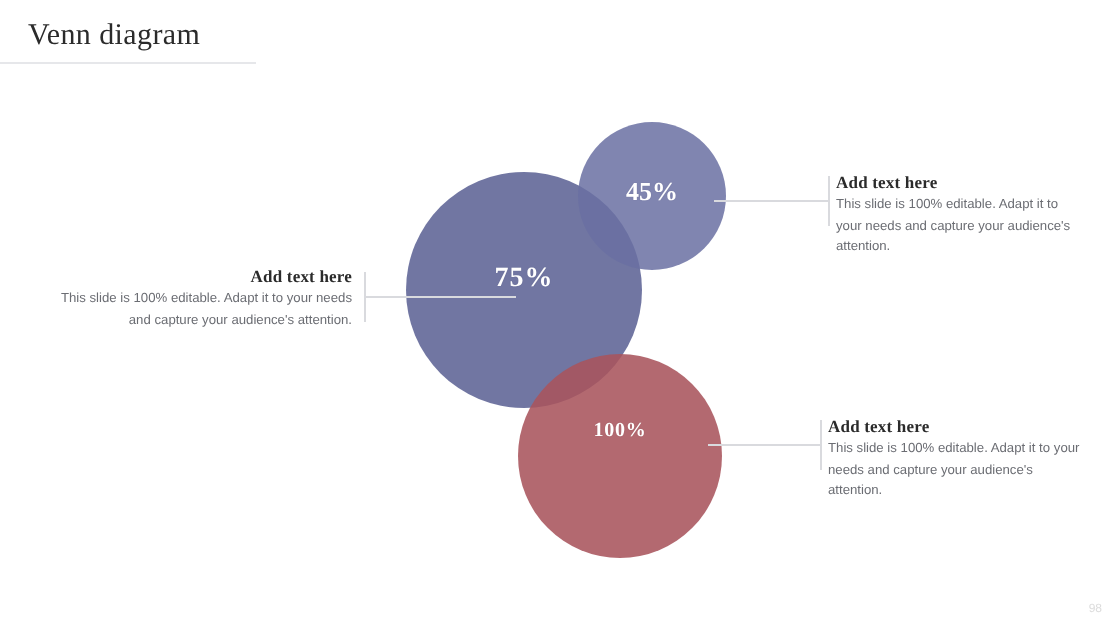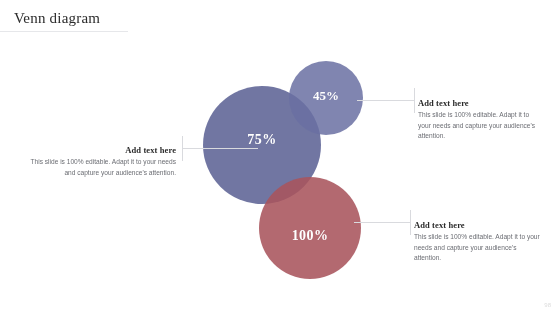--- a/index.html
+++ b/index.html
@@ -49,21 +49,21 @@
     color: #ffffff;
     font-family: "Liberation Serif", serif;
     font-weight: bold;
     text-align: center;
     white-space: nowrap;
     pointer-events: none;
     text-shadow: 0 0 1px rgba(0,0,0,0.07);
   }
   #pct-45  { left: 296px; top: 88px;  width: 60px; font-size: 13px; }
   #pct-75  { left: 226px; top: 132px; width: 72px; font-size: 14px; letter-spacing: 0.5px; }
-  #pct-100 { left: 274px; top: 228px; width: 72px; font-size: 14px; letter-spacing: 0.4px; }
+  #pct-100 { left: 274px; top: 210px; width: 72px; font-size: 10px; letter-spacing: 0.4px; }
 
   
   .conn-h {
     position: absolute;
     height: 1px;
     background: #d9dade;
   }
   .conn-v {
     position: absolute;
     width: 1px;
@@ -73,21 +73,21 @@
   #conn-left-h   { left: 183px; top: 148px; width: 75px; }
   #conn-left-v   { left: 182px; top: 136px; height: 25px; }
 
   #conn-top-h    { left: 357px; top: 100px; width: 57px; }
   #conn-top-v    { left: 414px; top: 88px;  height: 25px; }
 
   #conn-bot-h    { left: 354px; top: 222px; width: 56px; }
   #conn-bot-v    { left: 410px; top: 210px; height: 25px; }
 
   
-  .callout { position: absolute; margin-top: 12px; }
+  .callout { position: absolute; }
   .callout-title {
     font-family: "Liberation Serif", serif;
     font-weight: bold;
     font-size: 8.5px;
     color: #2b2b2b;
     margin-bottom: 2px;
     letter-spacing: 0.1px;
   }
   .callout-body {
     font-family: "Liberation Sans", sans-serif;

